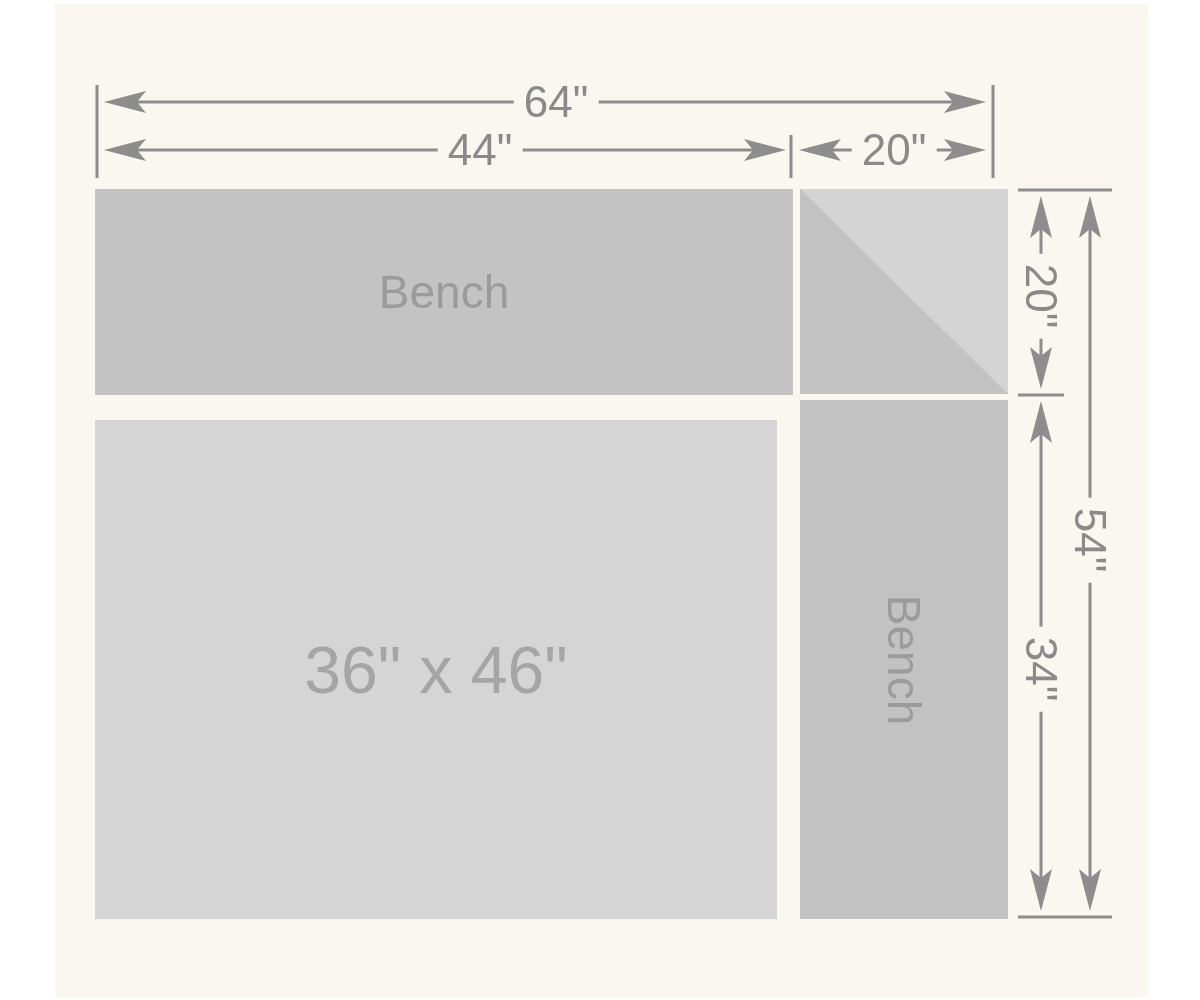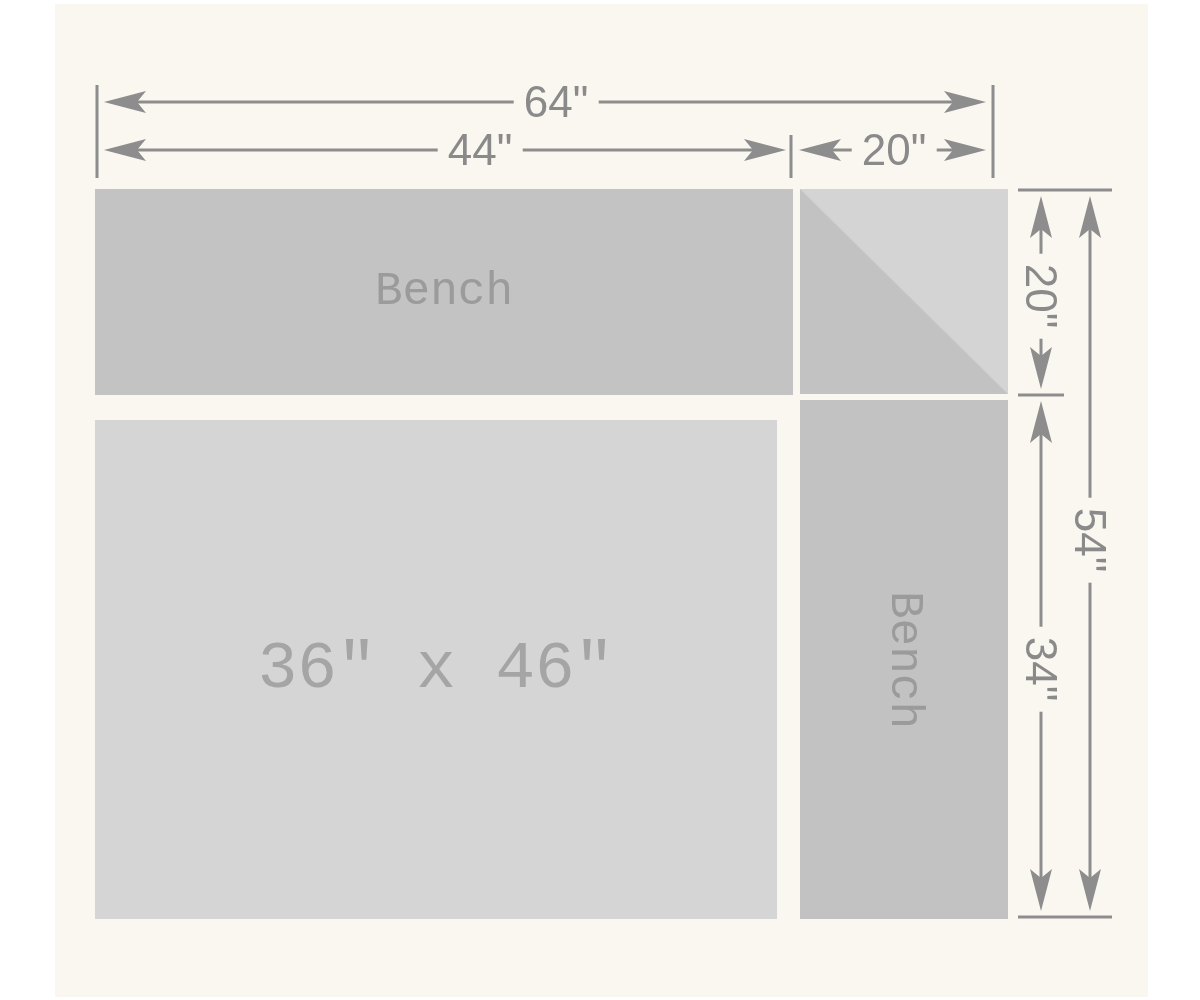--- a/index.html
+++ b/index.html
@@ -5,21 +5,21 @@
   html, body { margin:0; padding:0; background:#ffffff; }
   .canvas {
     position:relative; width:1200px; height:1000px;
     background:#ffffff; overflow:hidden;
     font-family:"Liberation Sans", sans-serif;
   }
   .panel {
     position:absolute; left:55px; top:4px; width:1093px; height:993px;
     background:#faf6f0;
   }
-  .shape { position:absolute;font-family:Liberation Mono, monospace; }
+  .shape { position:absolute; }
 
   .bench-top {
     left:95px; top:189px; width:698px; height:206px;
     background:#c3c3c3;
     display:flex; align-items:center; justify-content:center;
   }
   .corner-seat {
     left:800px; top:189px; width:208px; height:205px;
     background:linear-gradient(to bottom left, #d4d4d4 49.7%, #c2c2c2 50.3%);
   }

